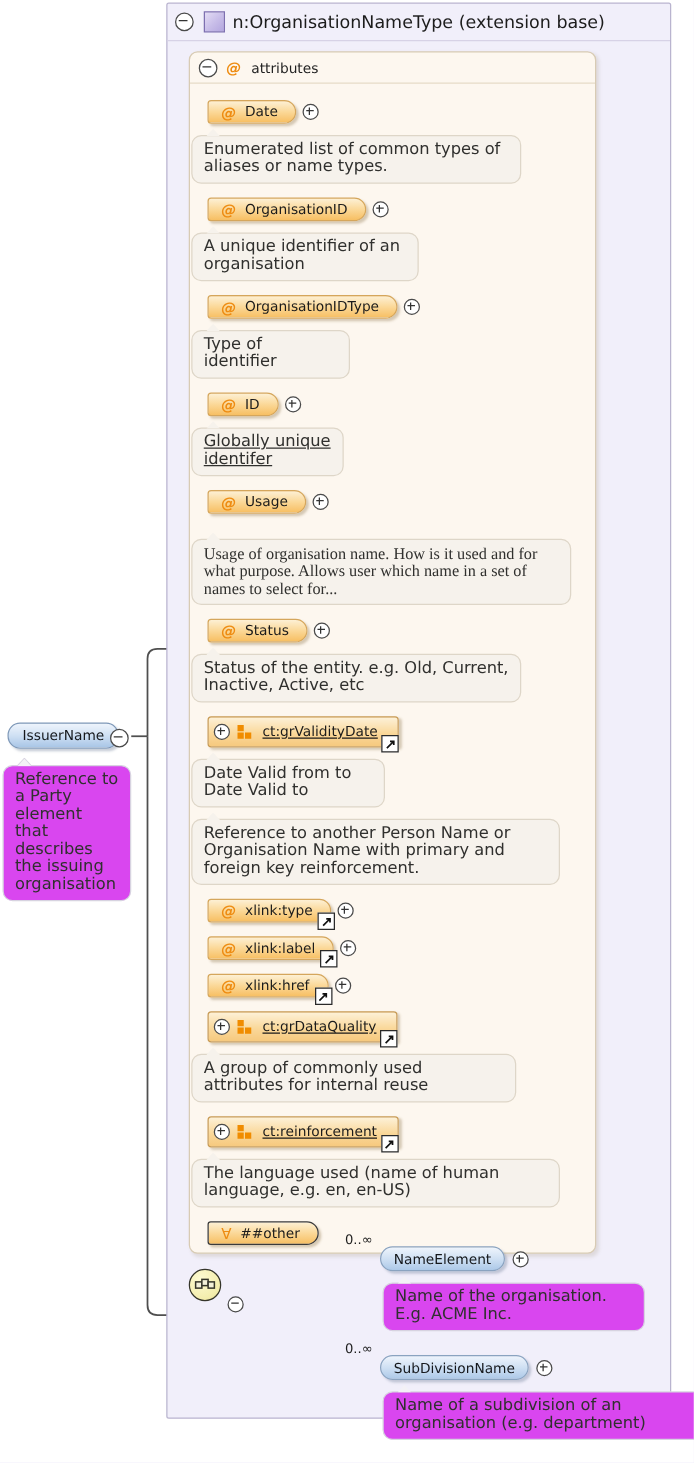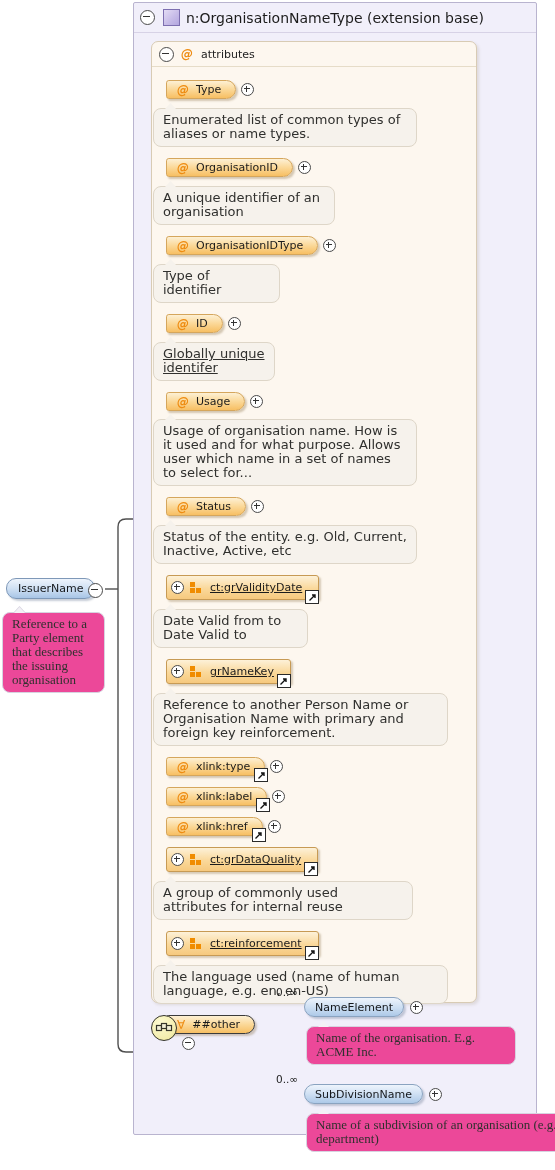--- a/index.html
+++ b/index.html
@@ -140,21 +140,21 @@
     clip-path:polygon(50% 0,100% 100%,0 100%);
     border:0;
   }
   .note::after{
     content:"";position:absolute;left:10px;top:-7px;
     width:13px;height:7px;
     background:#ded6c8;
     clip-path:polygon(50% 0,100% 100%,0 100%);
     z-index:-1;
   }
-  .note.plain{background:#ec4899;border-color:#d7d3e0;font-family:Liberation Serif, serif;}
+  .note.plain{background:#d946ef;border-color:#d7d3e0;}
   .note.plain::before{background:#f3f1f6;}
   .note.plain::after{background:#d7d3e0;}
 
   
   .elem-box{
     display:inline-flex;align-items:center;justify-content:center;height:20px;
     padding:0 10px;
     background:linear-gradient(to bottom,#eef4fc 0%,#cfe0f3 50%,#adc9e8 100%);
     border:1px solid #8aa3c0;
     border-radius:10px;
@@ -234,21 +234,21 @@
       </span>
       <span class="at-sign">@</span>
       <span class="att-label">attributes</span>
     </div>
 
     <div id="attr-body">
         <div class="row" style="margin-top: 13px;">
           <div class="pill-wrap">
             <div class="attr-pill">
               <span class="at-sign" style="margin-left: 5px;">@</span>
-              <span class="lbl">Type</span>
+              <span class="lbl">Date</span>
             </div>
             <span class="toggle sm plus"></span>
           </div>
         </div>
         <div class="note" style="width: 264px; margin: 9px 0px 0px 1px;"><span>Enumerated list of common types of aliases or name types.</span></div>
         <div class="row" style="margin-top: 11px;">
           <div class="pill-wrap">
             <div class="attr-pill">
               <span class="at-sign" style="margin-left: 5px;">@</span>
               <span class="lbl">OrganisationID</span>
@@ -279,21 +279,21 @@
         <div class="note" style="width: 122px; margin: 9px 0px 0px 1px; text-decoration: underline;"><span>Globally unique identifer</span></div>
         <div class="row" style="margin-top: 11px;">
           <div class="pill-wrap">
             <div class="attr-pill">
               <span class="at-sign" style="margin-left: 5px;">@</span>
               <span class="lbl">Usage</span>
             </div>
             <span class="toggle sm plus"></span>
           </div>
         </div>
-        <div class="note" style="width: 264px; margin: 8px 0px 0px 1px;"><span>Usage of organisation name. How is it used and for what purpose. Allows user which name in a set of names to select for...</span></div>
+        <div class="note" style="width: 304px; margin: 20px 0px 0px 1px; font-family: Liberation Serif, serif;"><span>Usage of organisation name. How is it used and for what purpose. Allows user which name in a set of names to select for...</span></div>
         <div class="row" style="margin-top: 11px;">
           <div class="pill-wrap">
             <div class="attr-pill">
               <span class="at-sign" style="margin-left: 5px;">@</span>
               <span class="lbl">Status</span>
             </div>
             <span class="toggle sm plus"></span>
           </div>
         </div>
         <div class="note" style="width: 264px; margin: 9px 0px 0px 1px;"><span>Status of the entity. e.g. Old, Current, Inactive, Active, etc</span></div>
@@ -309,38 +309,20 @@
               <span class="lbl">ct:grValidityDate</span>
               <span class="link-badge">
                 <svg width="9" height="9" viewBox="0 0 9 9">
                   <path d="M1.5 7.5 L7 2 M4 2 L7 2 L7 5" stroke="#111" stroke-width="1.4" fill="none"></path>
                 </svg>
               </span>
             </div>
           </div>
         </div>
         <div class="note" style="width: 155px; margin: 9px 0px 0px 1px;"><span>Date Valid from to Date Valid to</span></div>
-        <div class="row" style="margin-top: 11px;">
-          <div class="pill-wrap">
-            <div class="group-box">
-              <span class="toggle sm plus"></span>
-              <span class="grp-glyph">
-                <i></i>
-                <i></i>
-                <i></i>
-              </span>
-              <span class="lbl">grNameKey</span>
-              <span class="link-badge">
-                <svg width="9" height="9" viewBox="0 0 9 9">
-                  <path d="M1.5 7.5 L7 2 M4 2 L7 2 L7 5" stroke="#111" stroke-width="1.4" fill="none"></path>
-                </svg>
-              </span>
-            </div>
-          </div>
-        </div>
         <div class="note" style="width: 295px; margin: 9px 0px 0px 1px;"><span>Reference to another Person Name or Organisation Name with primary and foreign key reinforcement.</span></div>
         <div class="row" style="margin-top: 11px;">
           <div class="pill-wrap">
             <div class="attr-pill">
               <span class="at-sign" style="margin-left: 5px;">@</span>
               <span class="lbl">xlink:type</span>
               <span class="link-badge">
                 <svg width="9" height="9" viewBox="0 0 9 9">
                   <path d="M1.5 7.5 L7 2 M4 2 L7 2 L7 5" stroke="#111" stroke-width="1.4" fill="none"></path>
                 </svg>

